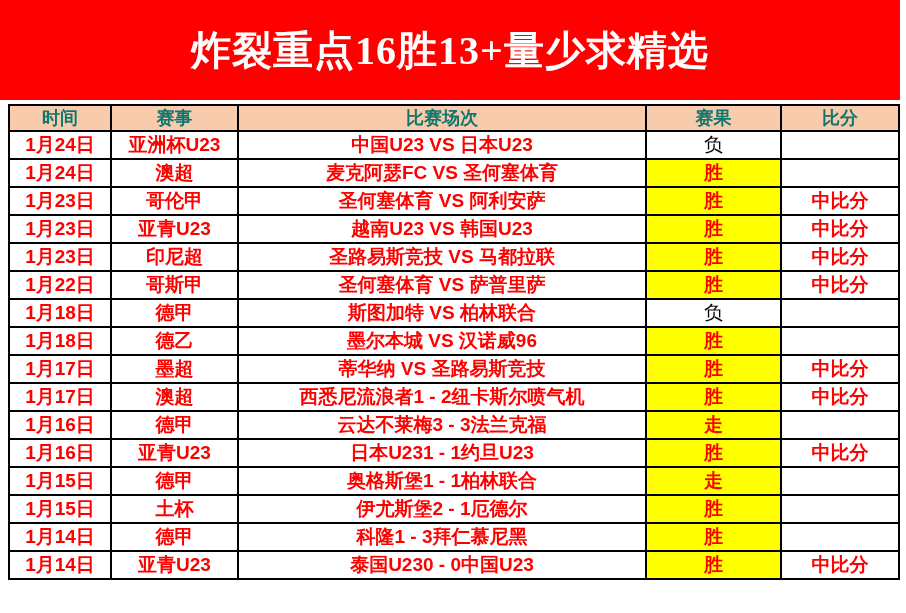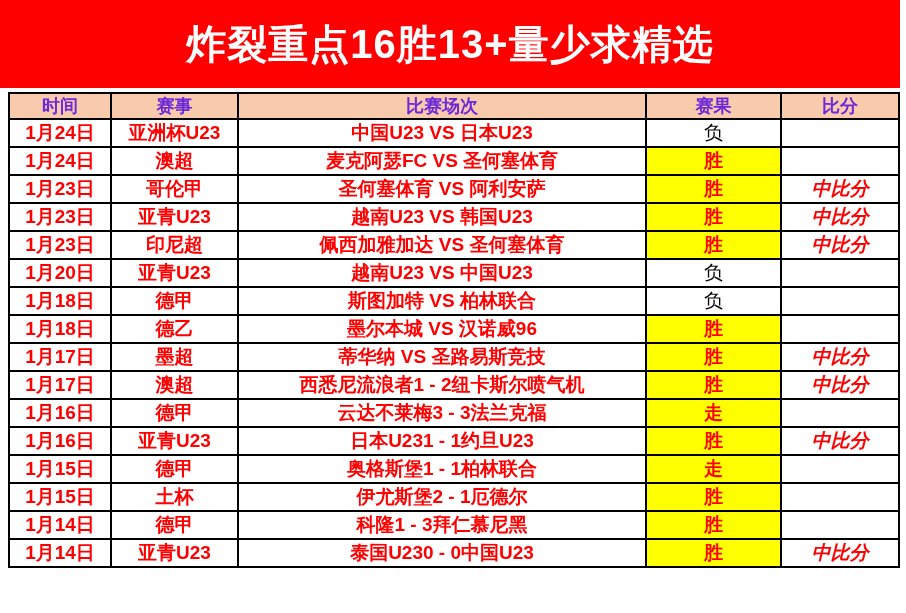--- a/index.html
+++ b/index.html
@@ -6,25 +6,26 @@
     margin: 0;
     padding: 0;
     background: #ffffff;
     width: 906px;
     height: 613px;
     overflow: hidden;
     font-family: "Liberation Sans", sans-serif;
   }
   .banner {
     width: 900px;
-    height: 88px;
+    height: 100px;
     background: #ff0000;
     display: flex;
     align-items: center;
     justify-content: center;
+    font-family: Liberation Serif, serif;
   }
   .banner-title {
     color: #ffffff;
     font-size: 40px;
     font-weight: bold;
     letter-spacing: 1px;
     white-space: nowrap;
   }
   table.results {
     border-collapse: collapse;
@@ -36,21 +37,21 @@
   table.results td {
     border: 2px solid #000000;
     text-align: center;
     vertical-align: middle;
     padding: 0;
     white-space: nowrap;
     overflow: hidden;
   }
   table.results th {
     background: #f8cbad;
-    color: #6d28d9;
+    color: #0f766e;
     font-size: 18px;
     font-weight: bold;
     height: 24px;
   }
   table.results td {
     height: 24px;
     font-size: 19px;
     font-weight: bold;
     color: #ff0000;
     background: #ffffff;
@@ -60,21 +61,20 @@
     color: #ff0000;
   }
   td.result-cell.lose {
     background: #ffffff;
     color: #000000;
     font-weight: normal;
     font-family: "Liberation Serif", serif;
   }
   td.score-cell {
     color: #ff0000;
-    font-style: italic;
   }
 </style>
 </head>
 <body>
 
 <div class="banner">
   <span class="banner-title">炸裂重点16胜13+量少求精选</span>
 </div>
 
 <table class="results">
@@ -123,34 +123,34 @@
     <td class="date-cell">1月23日</td>
     <td class="league-cell">亚青U23</td>
     <td class="match-cell">越南U23 VS 韩国U23</td>
     <td class="result-cell win">胜</td>
     <td class="score-cell">中比分</td>
   </tr>
 
   <tr>
     <td class="date-cell">1月23日</td>
     <td class="league-cell">印尼超</td>
-    <td class="match-cell">佩西加雅加达 VS 圣何塞体育</td>
-    <td class="result-cell win">胜</td>
-    <td class="score-cell">中比分</td>
-  </tr>
-
-
-
-  <tr>
-    <td class="date-cell">1月20日</td>
-    <td class="league-cell">亚青U23</td>
-    <td class="match-cell">越南U23 VS 中国U23</td>
-    <td class="result-cell lose">负</td>
-    <td class="score-cell"></td>
-  </tr>
+    <td class="match-cell">圣路易斯竞技 VS 马都拉联</td>
+    <td class="result-cell win">胜</td>
+    <td class="score-cell">中比分</td>
+  </tr>
+
+  <tr>
+    <td class="date-cell">1月22日</td>
+    <td class="league-cell">哥斯甲</td>
+    <td class="match-cell">圣何塞体育 VS 萨普里萨</td>
+    <td class="result-cell win">胜</td>
+    <td class="score-cell">中比分</td>
+  </tr>
+
+
 
   <tr>
     <td class="date-cell">1月18日</td>
     <td class="league-cell">德甲</td>
     <td class="match-cell">斯图加特 VS 柏林联合</td>
     <td class="result-cell lose">负</td>
     <td class="score-cell"></td>
   </tr>
 
   <tr>

